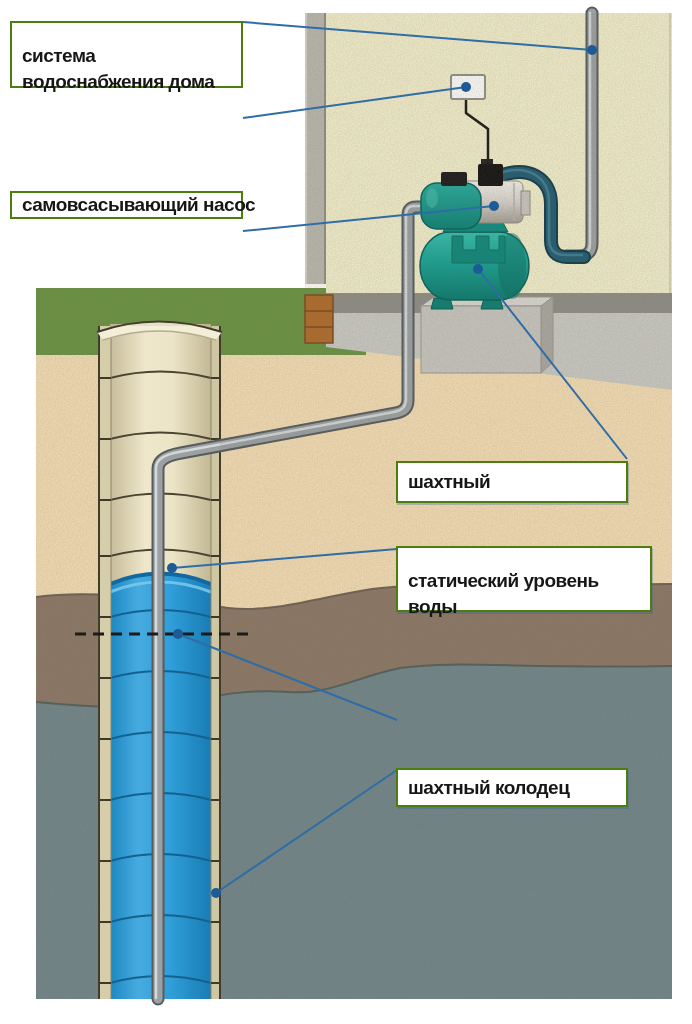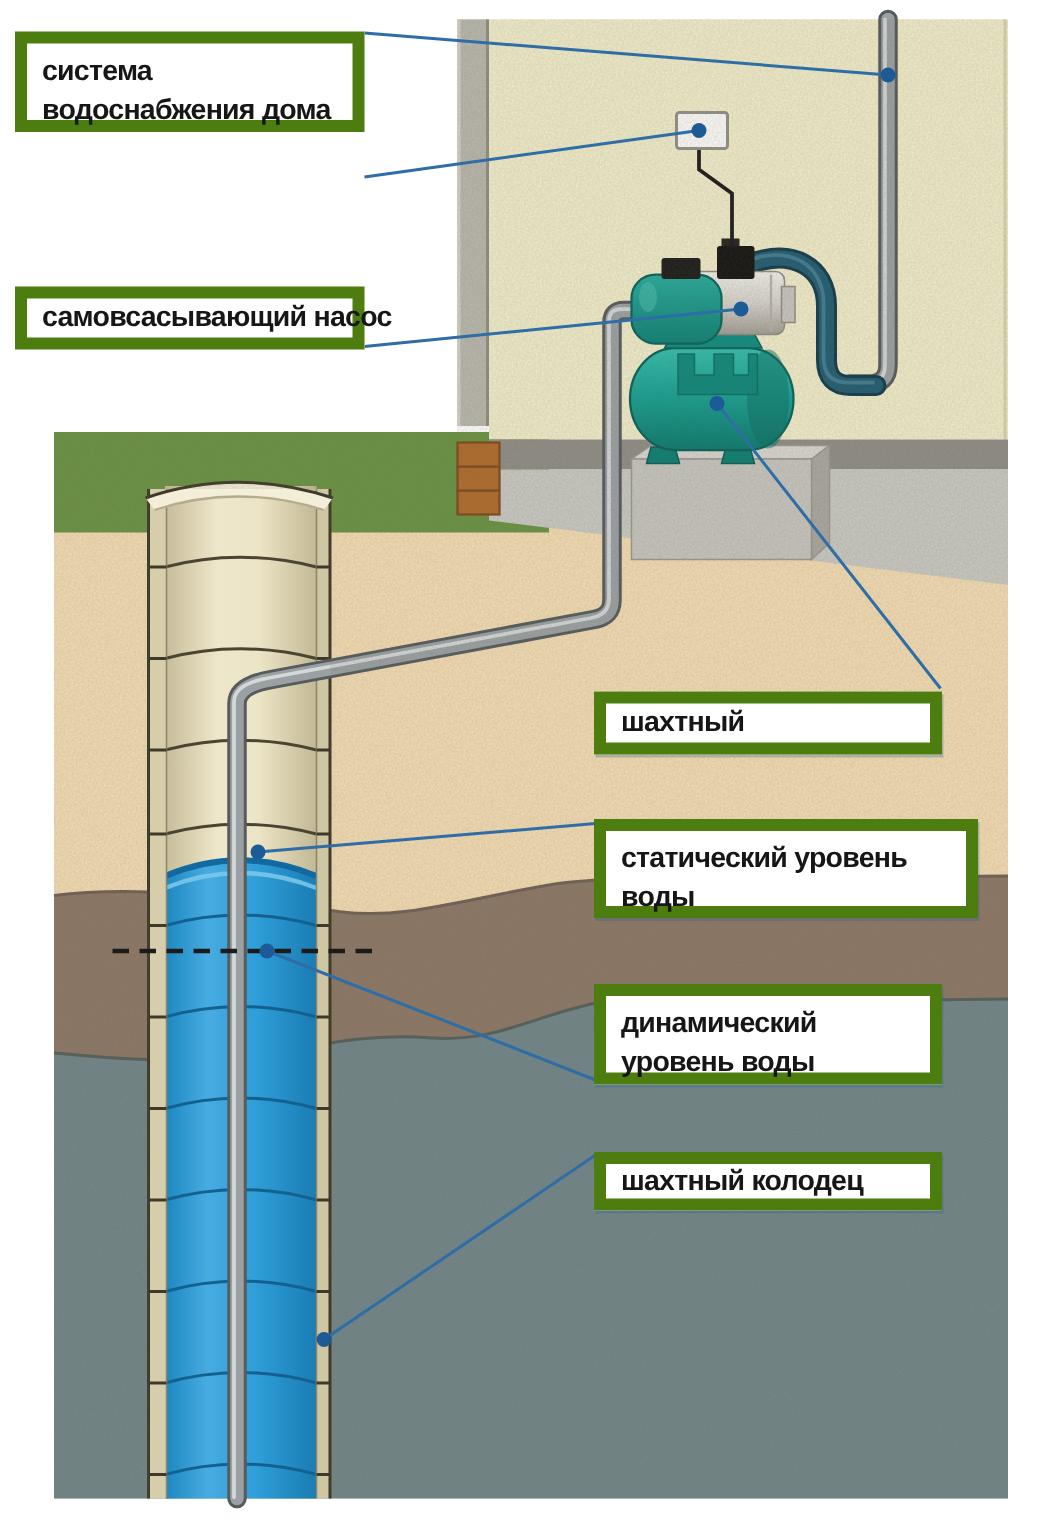--- a/index.html
+++ b/index.html
@@ -3,22 +3,22 @@
 <meta charset="utf-8">
 <style>
   html,body{margin:0;padding:0;background:#ffffff;}
   .canvas{
     position:relative;width:692px;height:1024px;background:#ffffff;overflow:hidden;
     font-family:"Liberation Sans",sans-serif;
   }
   .art{position:absolute;left:0;top:0;z-index:1;}
   .callout{
     position:absolute;box-sizing:border-box;z-index:3;background:#ffffff;
-    border:8px solid #4d7c0f;color:#161616;font-weight:700;font-size:19px;
-    line-height:26px;letter-spacing:-0.5px;padding:6px 8px 5px 10px;
+    border:2px solid #4d7c0f;color:#161616;font-weight:700;font-size:19px;
+    line-height:26px;letter-spacing:-0.5px;padding:20px 8px 5px 10px;
   }
   .c-single{display:flex;align-items:center;white-space:nowrap;padding-top:0;padding-bottom:0;}
   .c-right{box-shadow:1px 2px 0 rgba(40,100,150,.30);}
 </style>
 </head>
 <body>
 
 <div class="canvas">
 
 <svg class="art" width="692" height="1024" viewBox="0 0 692 1024">
@@ -208,23 +208,22 @@
     <circle cx="478" cy="269" r="5"></circle>
     <circle cx="172" cy="568" r="5"></circle>
     <circle cx="178" cy="634" r="5"></circle>
     <circle cx="216" cy="893" r="5"></circle>
   </g>
 </svg>
 
 <div class="callout" style="left:10px;top:21px;width:233px;height:67px;">система водоснабжения дома</div>
 
 
-<div class="callout c-single" style="left:10px;top:191px;width:233px;height:42px;">самовсасывающий насос</div>
+<div class="callout c-single" style="left:10px;top:191px;width:233px;height:28px;">самовсасывающий насос</div>
 
 <div class="callout c-single c-right" style="left:396px;top:461px;width:232px;height:42px;">шахтный</div>
 
 <div class="callout c-right" style="left:396px;top:546px;width:256px;height:66px;">статический уровень воды</div>
 
-<div class="callout c-right" style="left:396px;top:656px;width:232px;height:67px;">динамический уровень воды</div>
 
 <div class="callout c-single c-right" style="left:396px;top:768px;width:232px;height:39px;">шахтный колодец</div>
 
 </div>
 
 </body></html>

